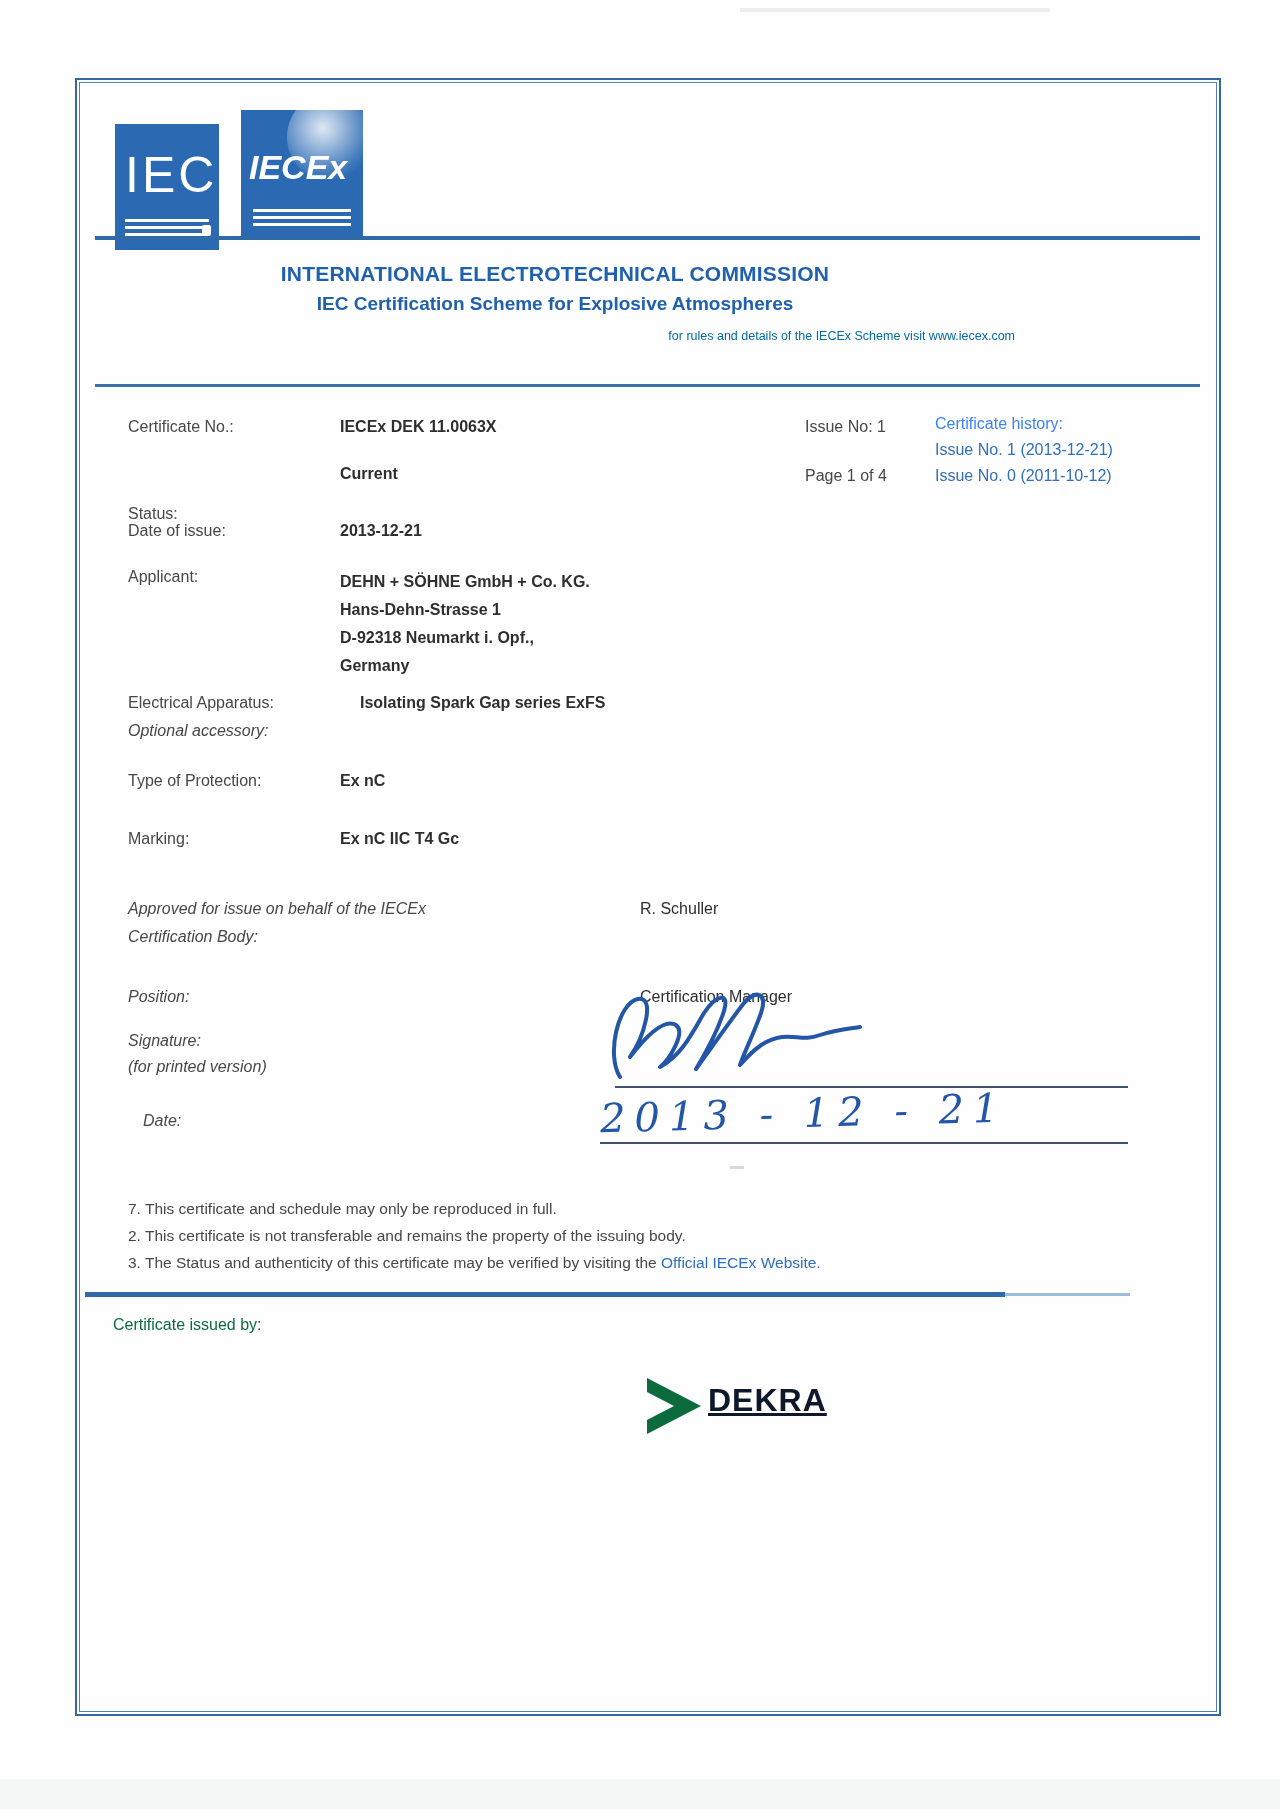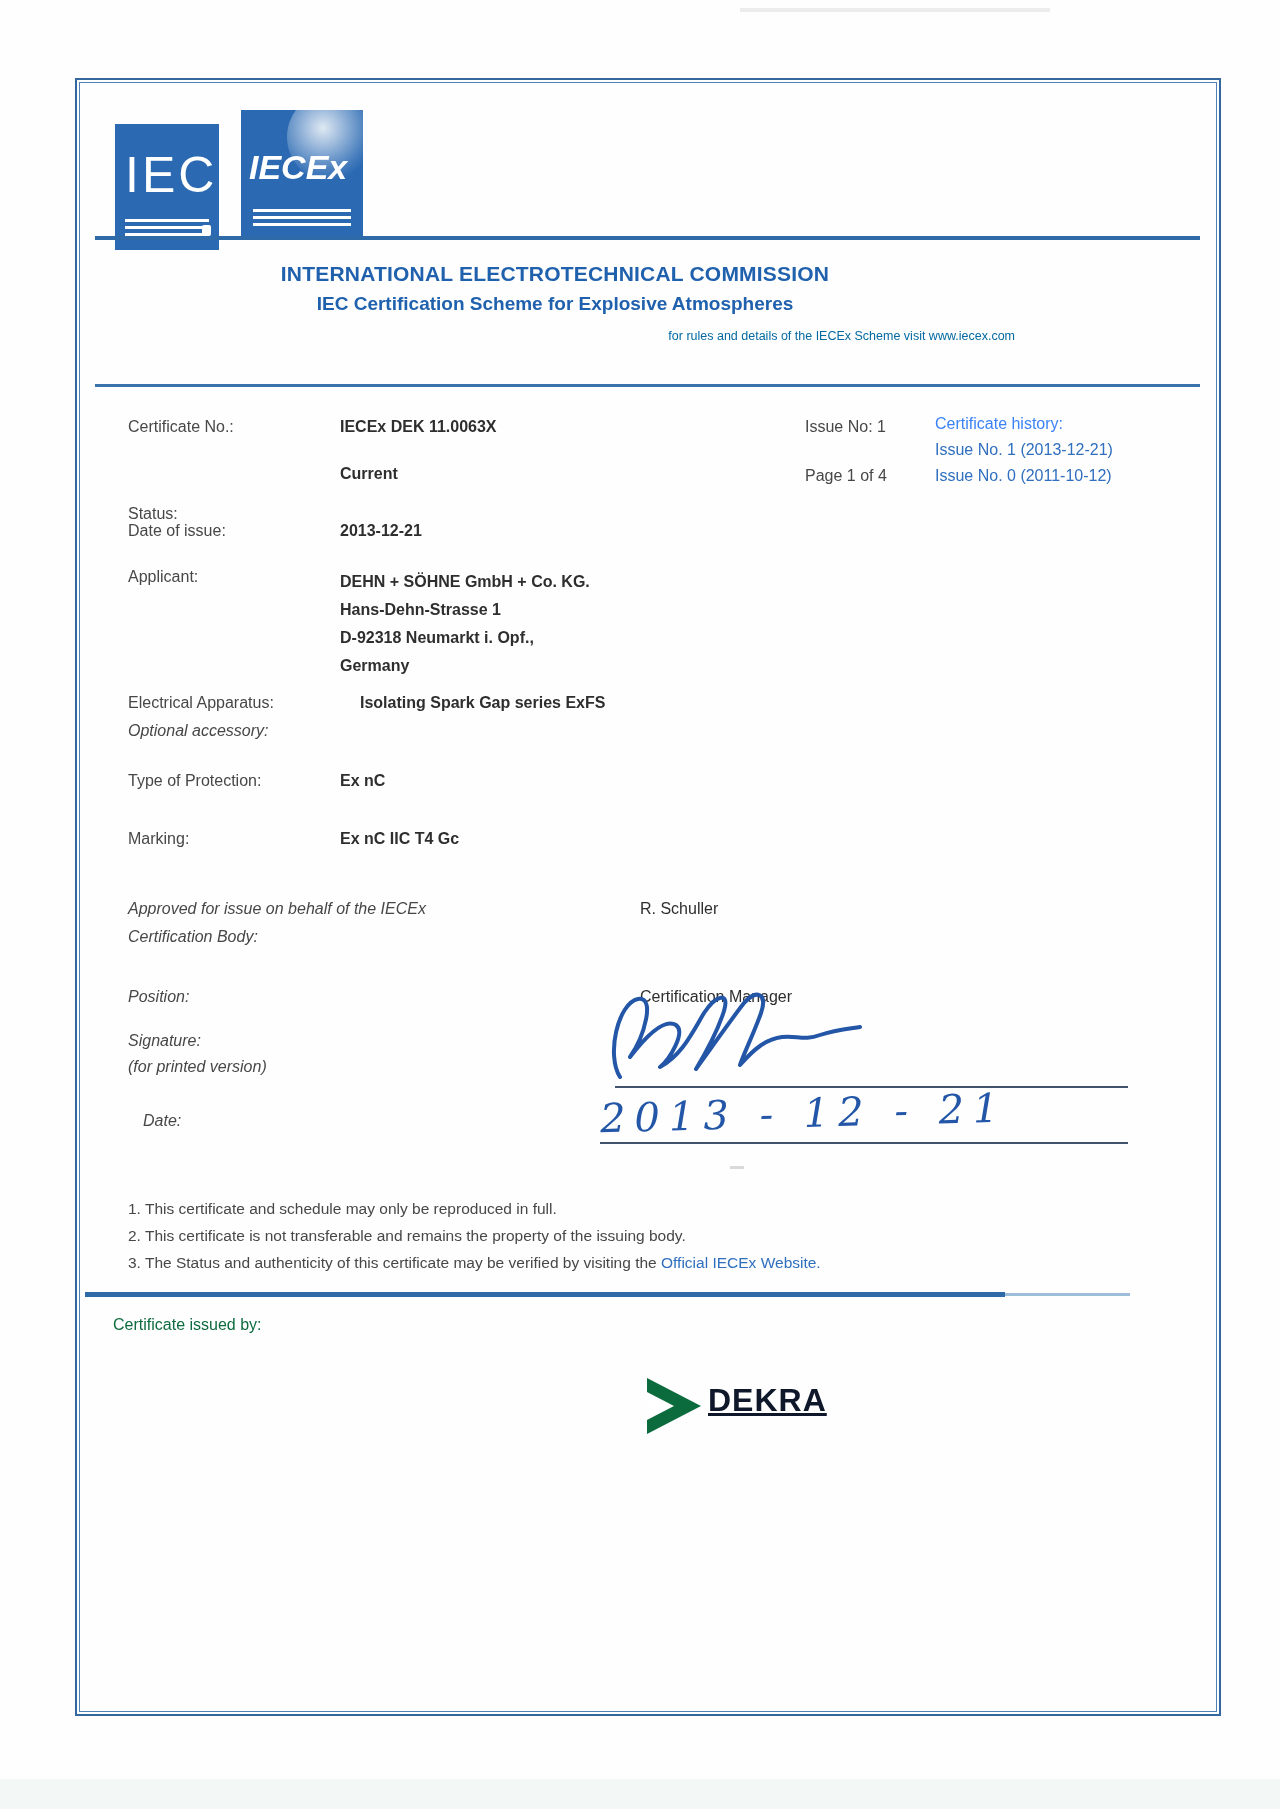--- a/index.html
+++ b/index.html
@@ -142,21 +142,21 @@
   <div class="t lbl it" style="left:128px;top:1058px;">(for printed version)</div>
   <div class="t lbl it" style="left:128px;top:1112px;margin-left:15px;">Date:</div>
 
   <svg class="sig-svg" width="300" height="105" viewBox="0 0 300 105">
     <path d="M22 92 C 8 70, 20 18, 40 14 C 58 11, 46 52, 32 72 C 52 46, 68 34, 78 40 C 88 47, 72 74, 62 82 C 84 70, 94 48, 106 28 C 118 10, 132 6, 126 26 C 119 48, 104 74, 98 84 C 114 62, 132 36, 146 18 C 158 4, 170 8, 163 28 C 156 48, 146 68, 142 80 C 156 64, 168 54, 184 52 C 198 50, 206 56, 222 50 C 236 45, 248 44, 262 42" fill="none" stroke="#2456a8" stroke-width="4" stroke-linecap="round" stroke-linejoin="round"></path>
   </svg>
   <div class="sig-line" style="left:615px;top:1086px;width:513px;"></div>
   <div class="hand-date">2013 - 12 - 21</div>
   <div class="sig-line" style="left:600px;top:1142px;width:528px;"></div>
 
-  <div class="t lbl" style="left:128px;top:1200px;font-size:15.5px;">1. This certificate and schedule may only be reproduced in full.</div>
+  <div class="t lbl" style="left:128px;top:1200px;font-size:15.5px;">7. This certificate and schedule may only be reproduced in full.</div>
   <div class="t lbl" style="left:128px;top:1227px;font-size:15.5px;">2. This certificate is not transferable and remains the property of the issuing body.</div>
   <div class="t lbl" style="left:128px;top:1254px;font-size:15.5px;">
     <span>3. The Status and authenticity of this certificate may be verified by visiting the </span><span class="link">Official IECEx Website.</span>
   </div>
 
   <div class="hr-thick"></div>
   <div class="hr-thick-tail"></div>
 
   <div class="t green" style="left:113px;top:1316px;font-size:16px;">Certificate issued by:</div>
 

